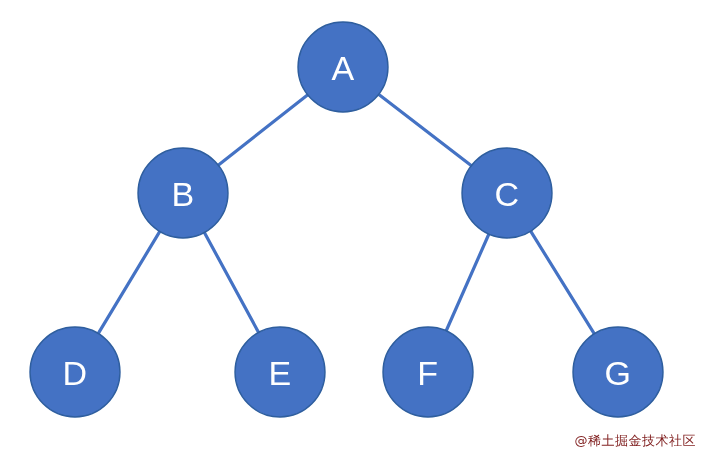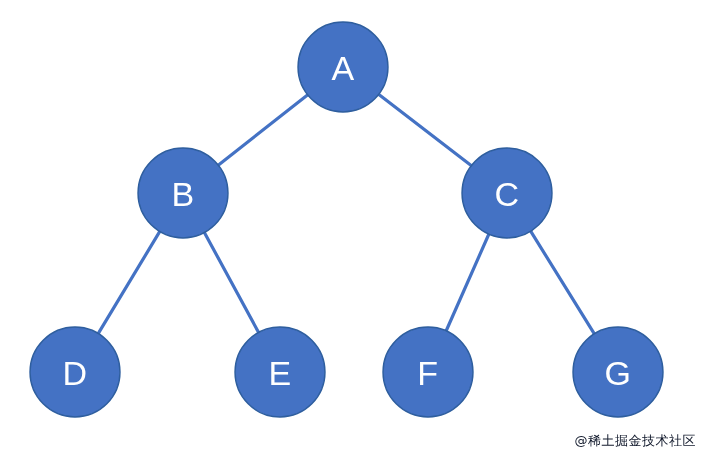--- a/index.html
+++ b/index.html
@@ -43,21 +43,21 @@
     font-size: 34px;
     font-weight: 400;
     text-anchor: middle;
     dominant-baseline: central;
     letter-spacing: 0.5px;
   }
   .watermark {
     position: absolute;
     right: 12px;
     bottom: 12px;
-    color: #0f172a;
+    color: #7f1d1d;
     font-family: "DejaVu Sans", sans-serif;
     font-size: 13px;
     letter-spacing: 0.5px;
     white-space: nowrap;
     user-select: none;
   }
 </style>
 </head>
 <body>
 

